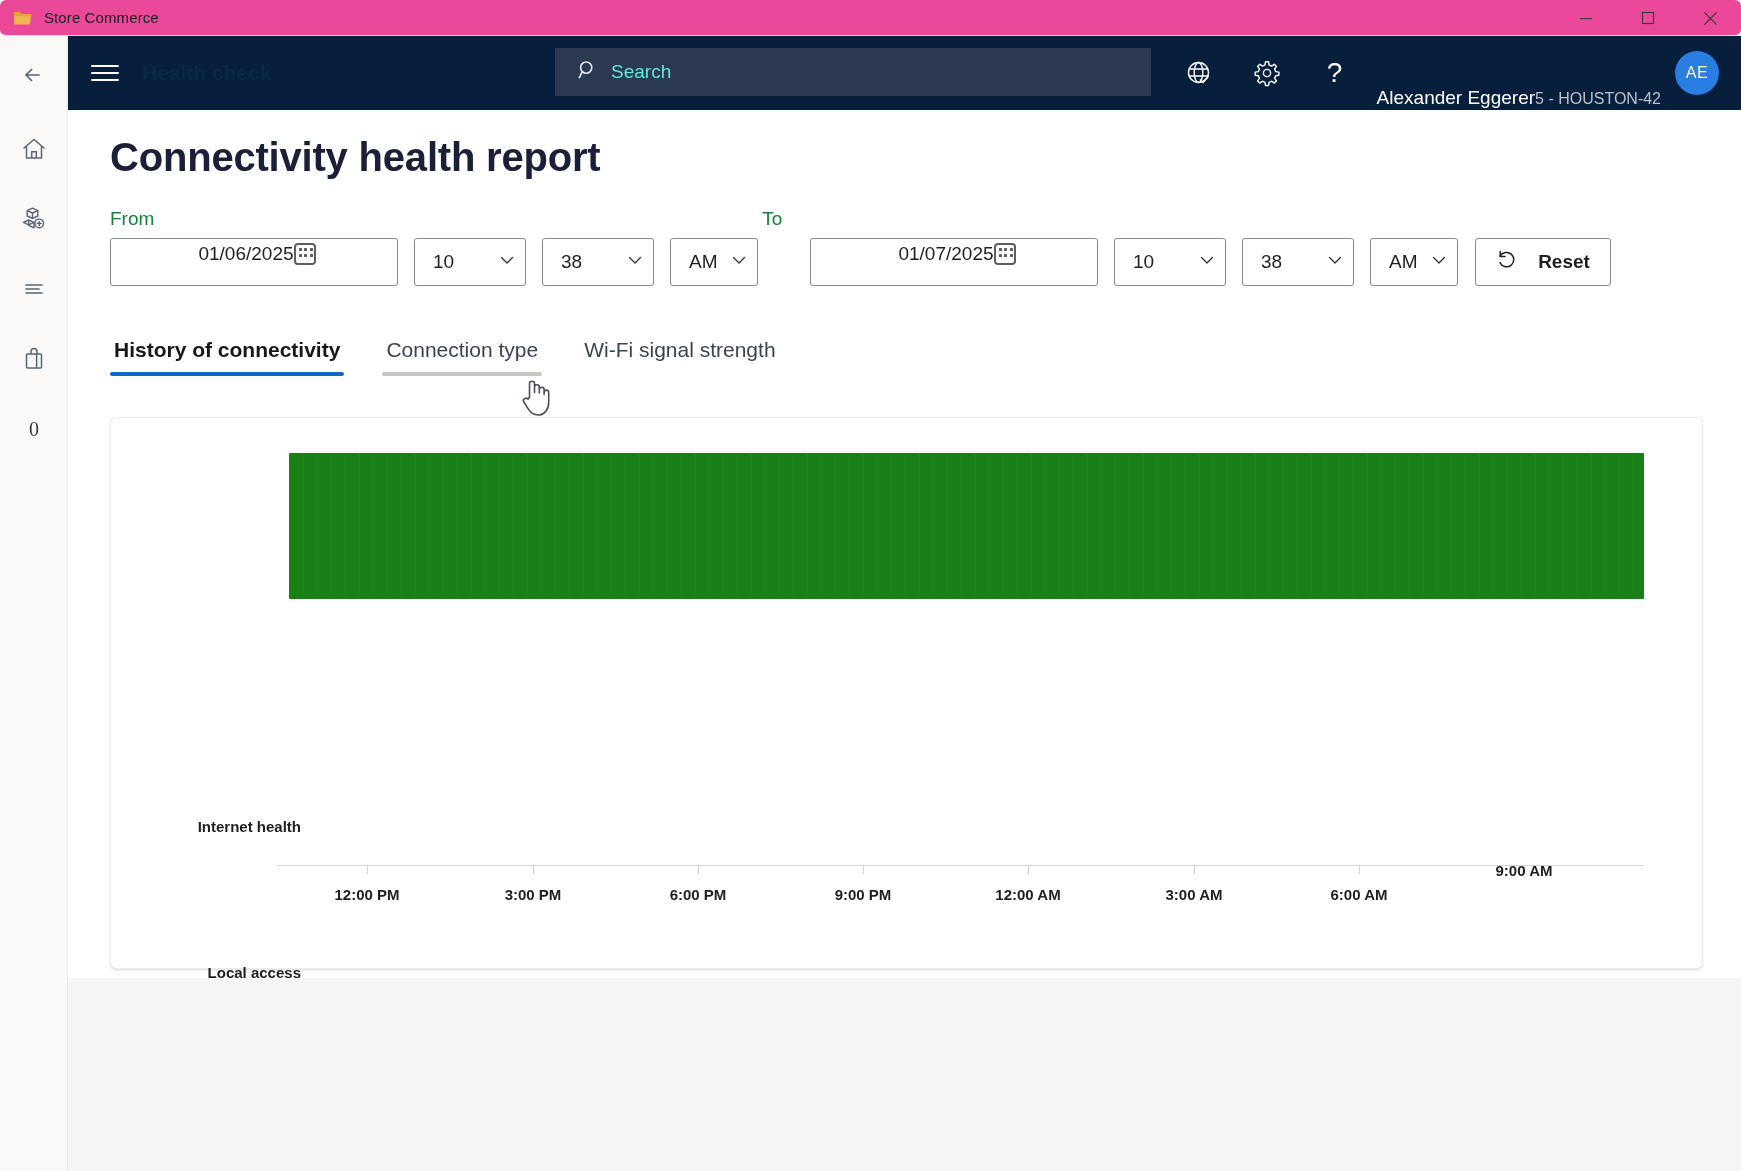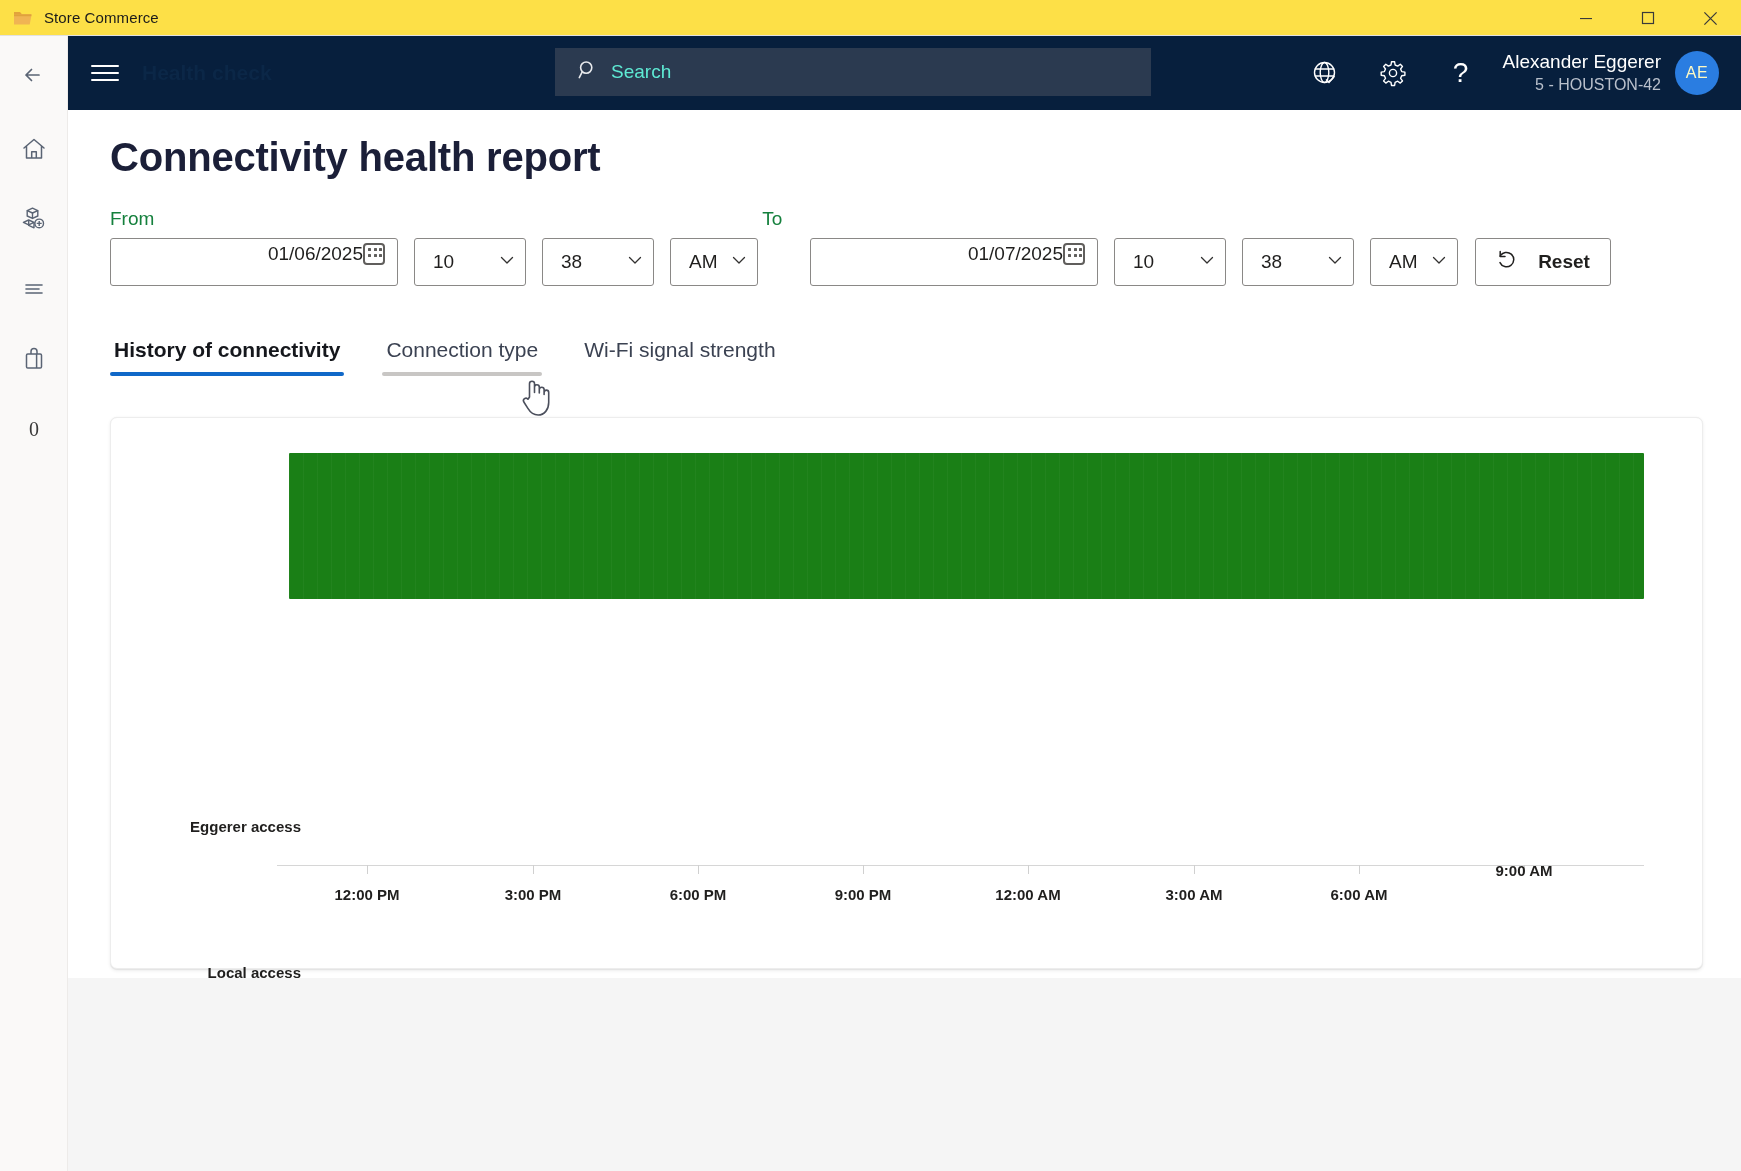--- a/index.html
+++ b/index.html
@@ -6,24 +6,25 @@
   html, body {
     width: 1741px; height: 1171px;
     font-family: "Liberation Sans", sans-serif;
     background: #ffffff;
     overflow: hidden;
   }
 
   
   .titlebar {
     height: 36px; width: 100%;
-    background: #fde047;
+    background: #ec4899;
     display: flex; align-items: center;
     border-bottom: 1px solid #e2e2e2;
     position: relative;
+    border-radius: 6px;
   }
   .tb-icon { margin-left: 13px; width: 20px; height: 20px; display:flex; align-items:center; justify-content:center;}
   .tb-title { margin-left: 11px; font-size: 15px; color: #1b1b1b; letter-spacing: .1px;}
   .win-controls { margin-left: auto; display: flex; height: 100%; }
   .wc { width: 62px; height: 36px; display: flex; align-items: center; justify-content: center; }
   .wc svg { display:block; }
 
   
   .rail {
     position: absolute; left: 0; top: 36px;
@@ -67,21 +68,21 @@
   .header-right {
     position: absolute; right: 10px; top: 0; height: 74px;
     display: flex; align-items: center; gap: 0px;
   }
   .hicon {
     width: 68px; height: 74px; display: flex; align-items: center; justify-content: center;
     color: #ffffff;
   }
   .hicon.qmark { font-size: 28px; font-weight: 400; }
   .userblock {
-    display: flex; flex-direction: column; justify-content: center;
+    display: flex; flex-direction: row; justify-content: center;
     align-items: flex-end; padding: 0 14px 0 8px; height: 74px;
   }
   .uname { color: #ffffff; font-size: 19px; line-height: 24px; }
   .ustore { color: #b9c0cc; font-size: 16px; line-height: 22px; }
   .avatar {
     width: 44px; height: 44px; border-radius: 50%;
     background: #2a7de1; color: #fef9c3; font-size: 16px;
     display: flex; align-items: center; justify-content: center;
     margin-right: 12px; letter-spacing: .5px; text-align: center;
   }
@@ -100,21 +101,21 @@
 
   
   .filters { position: absolute; left: 42px; top: 98px; }
   .flabel { font-size: 19px; color: #15803d; margin-bottom: 8px; display: block; }
   .frow { display: flex; align-items: center; }
   .field {
     height: 48px; border: 1px solid #8a8886; border-radius: 3px;
     background: #fff; display: flex; align-items: center;
     font-size: 19px; color: #201f1e;
   }
-  .field.date { width: 288px; padding: 0 12px 16px 18px; justify-content: flex-end; }
+  .field.date { width: 288px; padding: 0 12px 16px 18px; justify-content: center; }
   .field.sel  { width: 112px; padding: 0 10px 0 18px; justify-content: space-between; }
   .field.sel.ampm { width: 88px; }
   .gap12 { width: 16px; }
   .gap16 { width: 17px; }
   .gapTo { width: 52px; }
   .cal-ico {
     width: 22px; height: 22px; border: 2px solid #605e5c; border-radius: 4px;
     position: relative; display: block;
   }
   .cal-ico i {
@@ -427,21 +428,21 @@
     </div>
     <div class="tab">
       <span class="tlabel">Wi-Fi signal strength</span>
       <span class="underline"></span>
     </div>
   </div>
 
   <div class="card">
     <div class="plot">
 
-      <div class="ylab" style="top:400px">Eggerer access</div>
+      <div class="ylab" style="top:400px">Internet health</div>
       <div class="ylab" style="top:546px">Local access</div>
       <div class="ylab" style="top:693px">No access</div>
 
       <div class="bar" style="left:178px; top:35px; width:1355px; height:146px;"></div>
 
       <div class="xaxis" style="left:166px; top:447px; width:1367px;">
         <span class="tick" style="left:90px"></span>
         <span class="tick" style="left:256px"></span>
         <span class="tick" style="left:421px"></span>
         <span class="tick" style="left:586px"></span>

